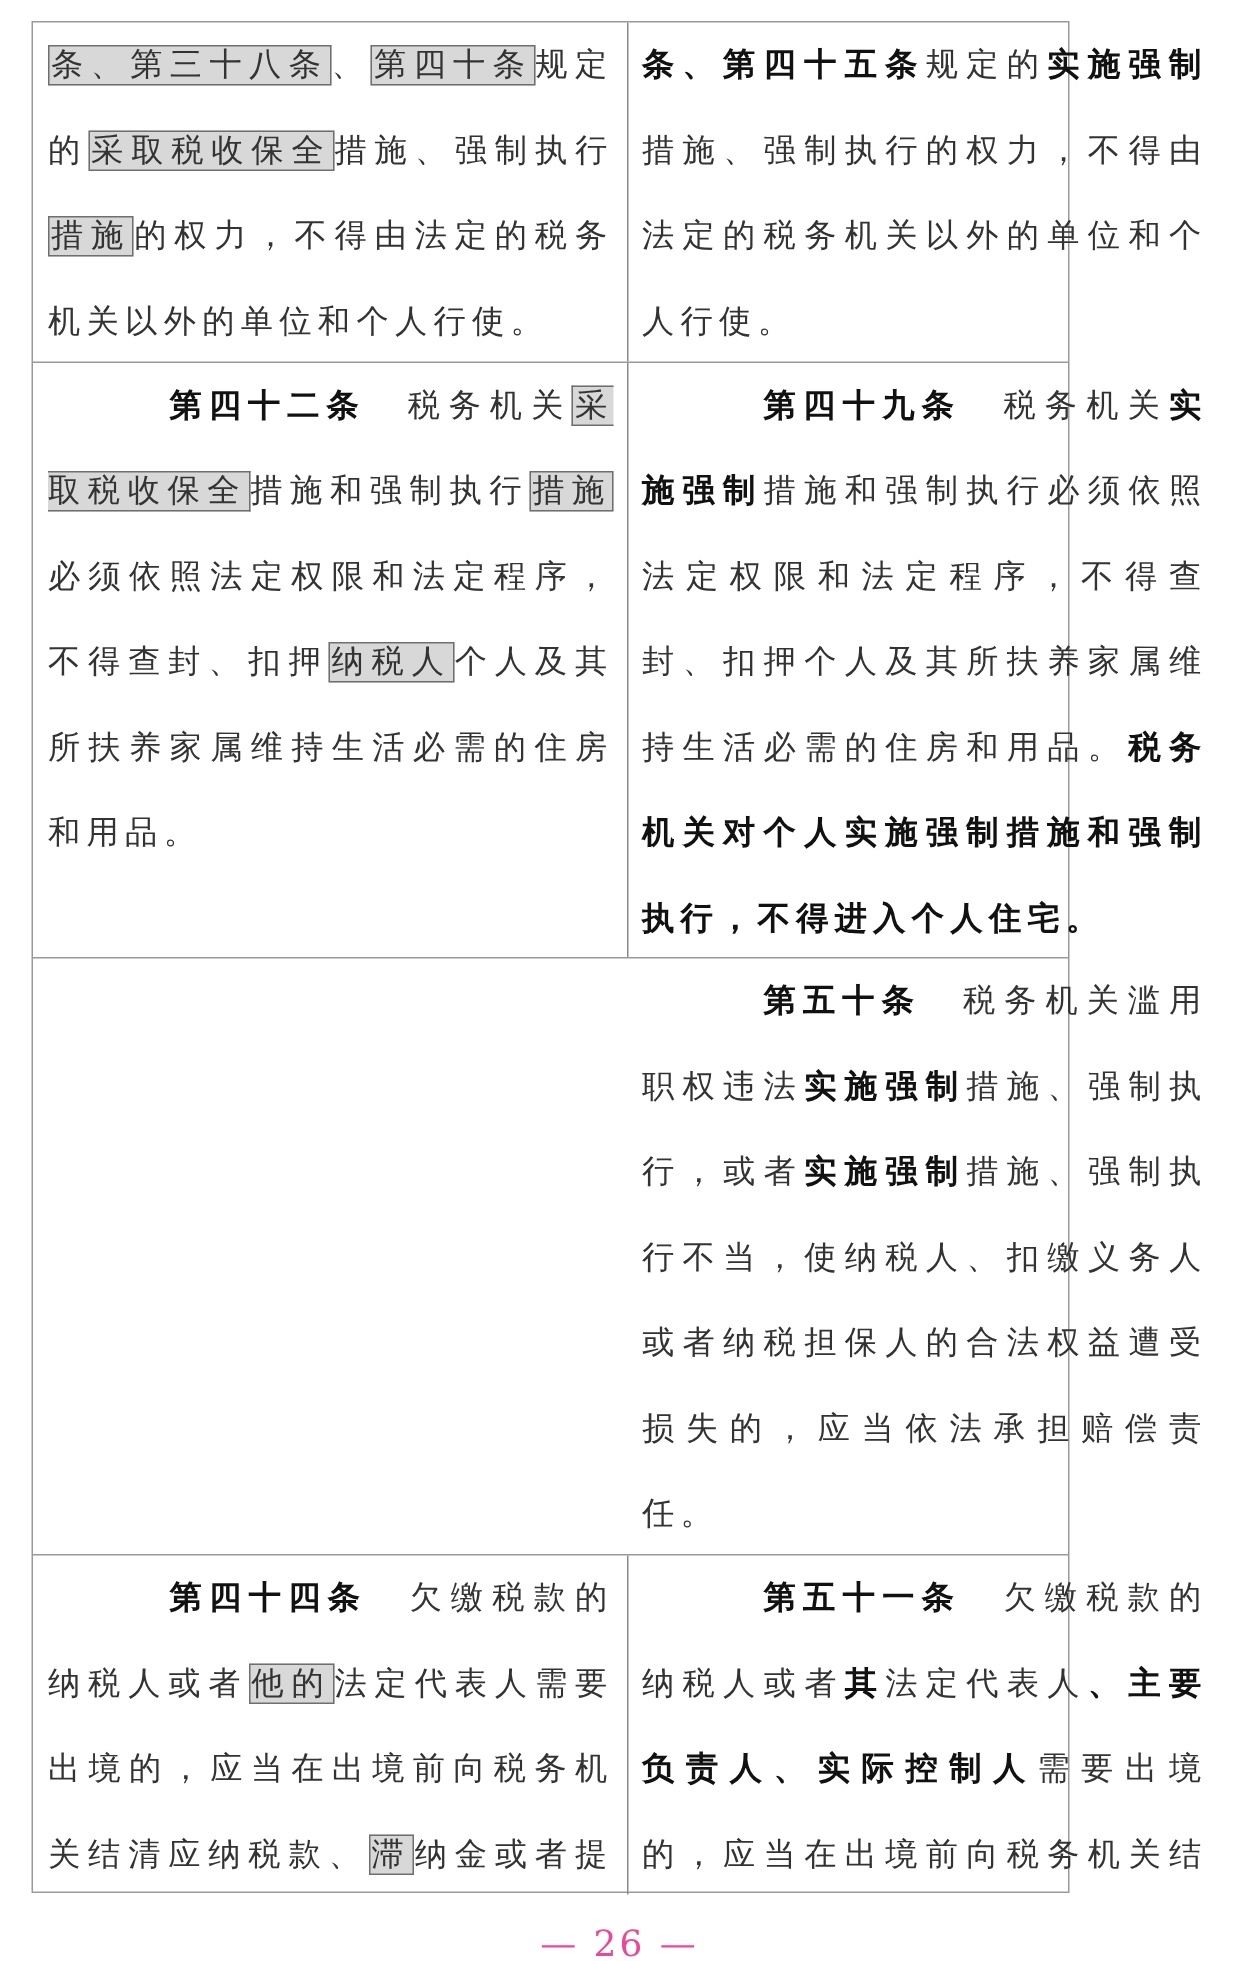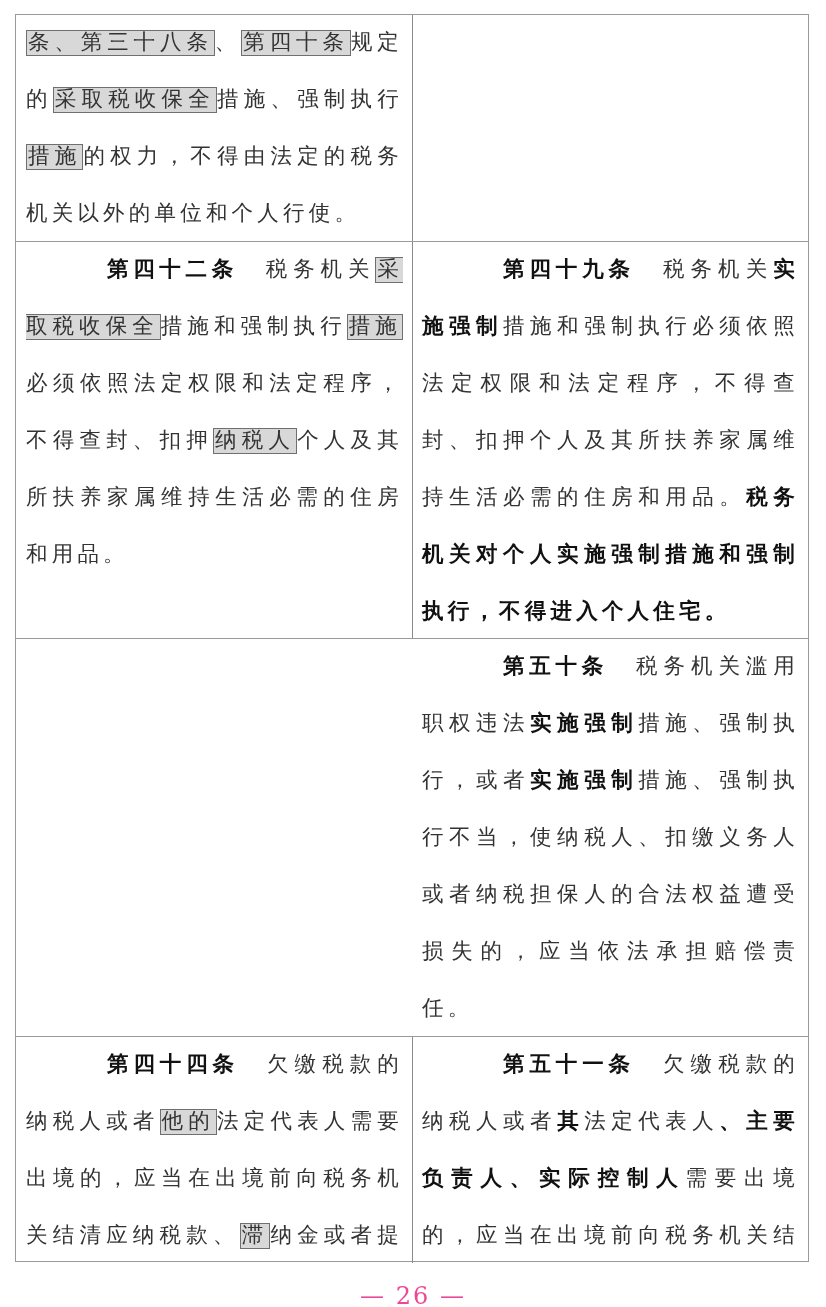--- a/index.html
+++ b/index.html
@@ -1,39 +1,42 @@
 <!DOCTYPE html>
 <html><head>
 <meta charset="utf-8">
 <style>
   html, body { margin:0; padding:0; background:#ffffff; }
   body { width:826px; height:1307px; position:relative; overflow:hidden;
          font-family:"DejaVu Sans", "Liberation Sans", sans-serif; color:#333; }
-  .table { position:absolute; left:15px; top:14px; width:794px; height:1248px;
-           border:1.5px solid #9a9a9a; box-sizing:border-box;font-family:Liberation Mono, monospace; }
+  .table { position:absolute; left:21px; top:14px; width:692px; height:1248px;
+           border:1.5px solid #9a9a9a; box-sizing:border-box; }
   .row { position:absolute; left:0; width:100%; border-bottom:1.5px solid #9a9a9a; box-sizing:border-box; }
   .row.last { border-bottom:none; }
   .cell { position:absolute; top:0; height:100%; box-sizing:border-box; padding:0 9px 0 10px; overflow:hidden; }
   .cell.left { left:0; width:397px; border-right:1.5px solid #8a8a8a; }
   .cell.right { left:397px; width:396px; padding-left:9px; padding-right:10px; }
   .para { font-size:21.5px; line-height:57px; letter-spacing:4.2px; text-align:justify; margin:0; word-break:break-all; }
   .para.indent { text-indent:43px; }
   .hl { background:#d8d8d8; border:1px solid #6f6f6f; padding:0 1px; letter-spacing:4.2px; }
   .b { font-weight:bold; color:#111; }
   .art { font-weight:bold; color:#111; margin-right:28px; letter-spacing:3px;margin-left:38px; }
   .pageno { position:absolute; left:0; width:826px; top:1282px; text-align:center;
             font-family:"DejaVu Serif", "Liberation Serif", serif; font-size:24px; color:#ec4899; letter-spacing:2px; }
 </style>
 </head>
 <body>
 
 <div class="table">
   <div class="row" style="top:0; height:227px;">
     <div class="cell left">
         <p class="para"><span class="hl">条、第三十八条</span><span>、</span><span class="hl">第四十条</span><span>规定的</span><span class="hl">采取税收保全</span><span>措施、强制执行</span><span class="hl">措施</span><span>的权力，不得由法定的税务机关以外的单位和个人行使。</span></p>
+      </div>
+    <div class="cell right">
+        <p class="para"><span class="b">条、第四十五条</span><span>规定的</span><span class="b">实施强制</span><span>措施、强制执行的权力，不得由法定的税务机关以外的单位和个人行使。</span></p>
       </div>
   </div>
   <div class="row" style="top:227px; height:397px;">
     <div class="cell left">
         <p class="para indent"><span class="art">第四十二条</span><span>税务机关</span><span class="hl">采取税收保全</span><span>措施和强制执行</span><span class="hl">措施</span><span>必须依照法定权限和法定程序，不得查封、扣押</span><span class="hl">纳税人</span><span>个人及其所扶养家属维持生活必需的住房和用品。</span></p>
       </div>
     <div class="cell right">
         <p class="para indent"><span class="art">第四十九条</span><span>税务机关</span><span class="b">实施强制</span><span>措施和强制执行必须依照法定权限和法定程序，不得查封、扣押个人及其所扶养家属维持生活必需的住房和用品。</span><span class="b">税务机关对个人实施强制措施和强制执行，不得进入个人住宅。</span></p>
       </div>
   </div>

